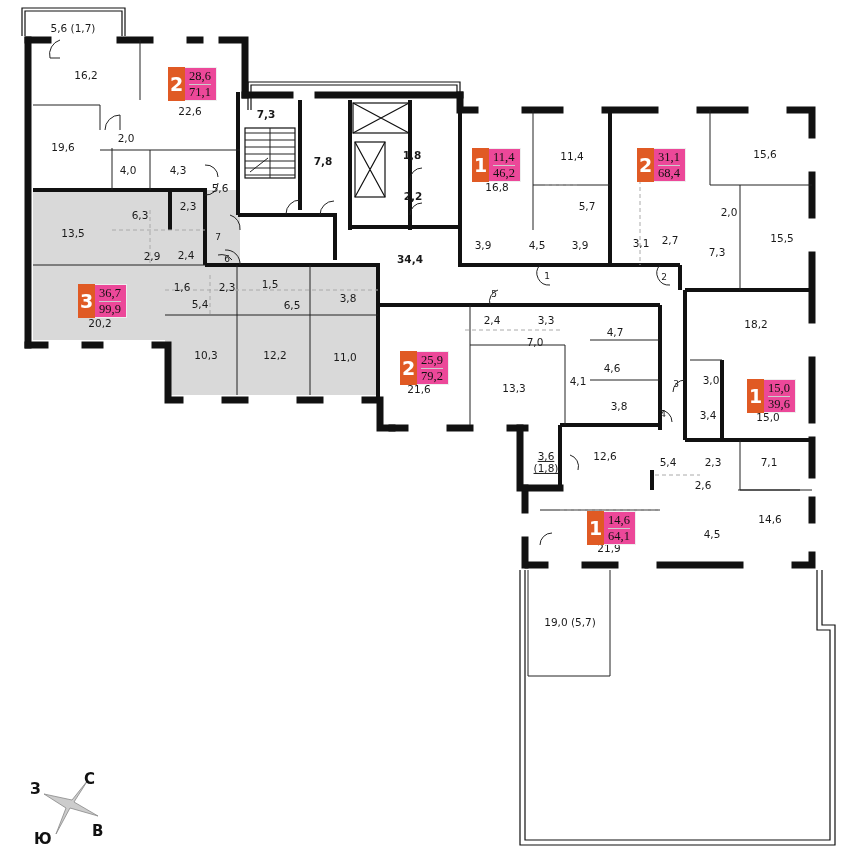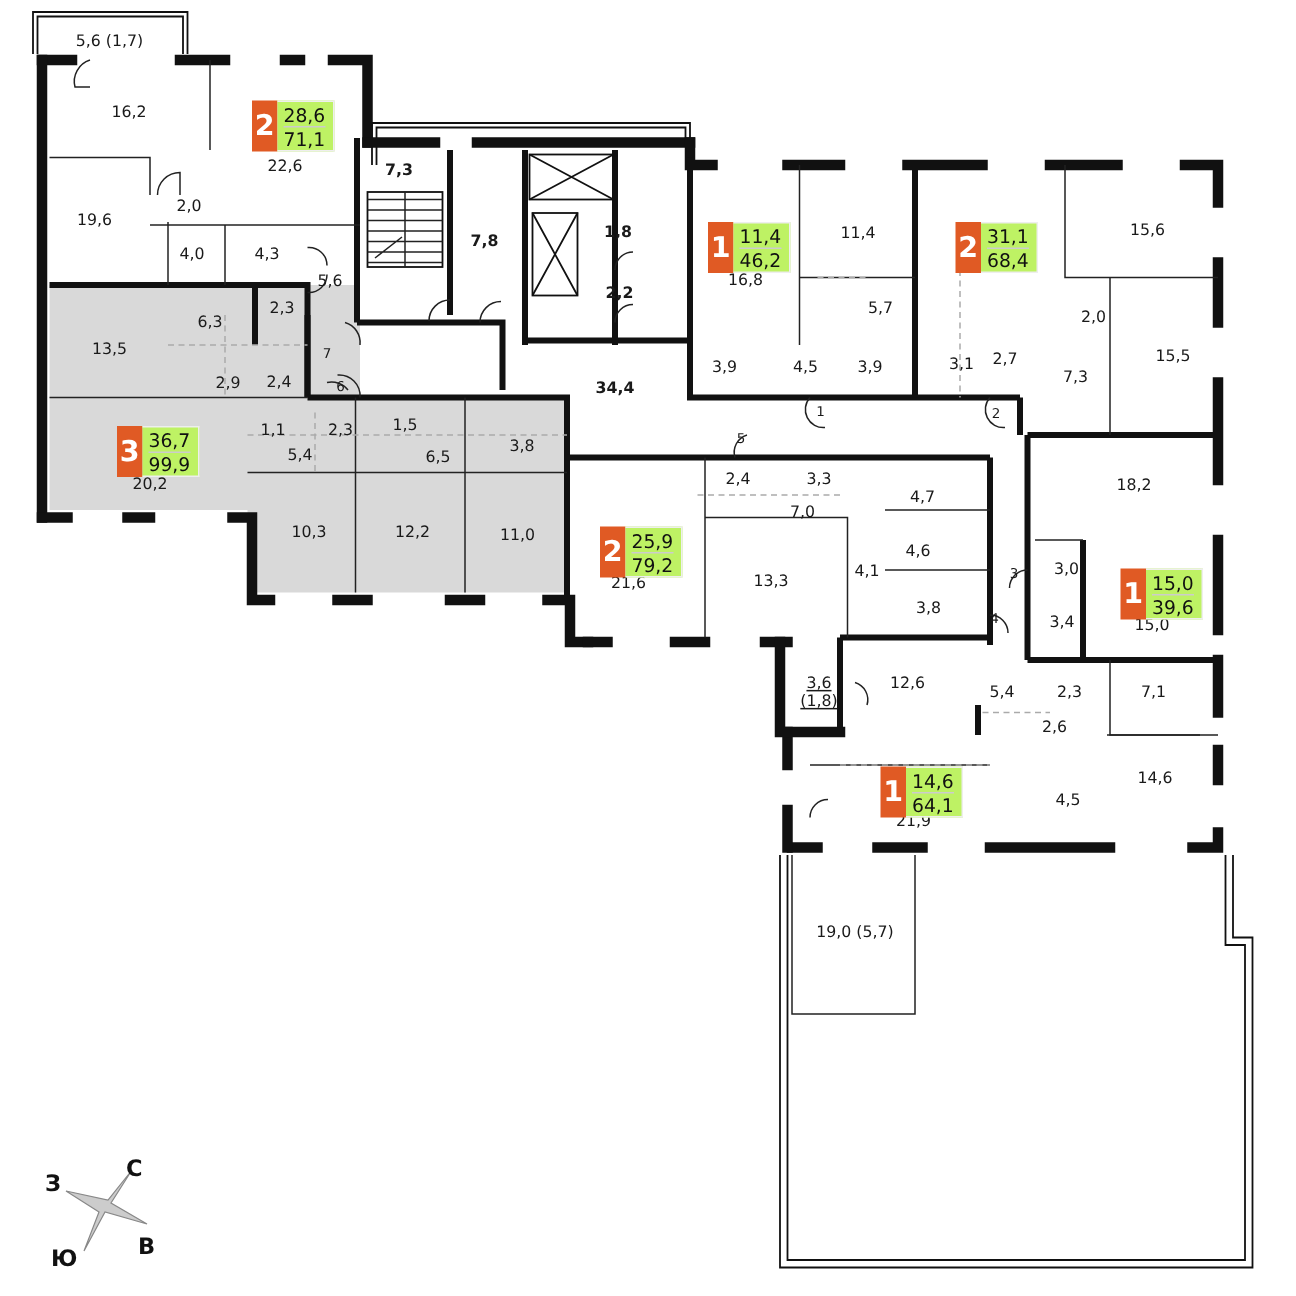--- a/index.html
+++ b/index.html
@@ -10,21 +10,21 @@
   .med{stroke:#111111;stroke-width:4;fill:none;}
   .heavy{stroke:#111111;stroke-width:7;fill:none;stroke-linecap:square;}
   .dash{stroke:#aaaaaa;stroke-width:1;stroke-dasharray:4 3;fill:none;}
   .grey{fill:#d9d9d9;}
   .door{stroke:#222;stroke-width:1;fill:none;}
   .lbl{position:absolute;font-size:10.5px;color:#1a1a1a;white-space:nowrap;transform:translate(-50%,-50%);line-height:1;}
   .lbl.bold{font-weight:bold;}
   .lbl.two{text-align:center;line-height:1.15;text-decoration:underline;}
   .badge{position:absolute;display:flex;height:34px;}
   .badge .num{width:17px;height:34px;color:#fff;font-weight:bold;font-size:19px;display:flex;align-items:center;justify-content:center;}
-  .badge .vals{background:#bef264;display:flex;flex-direction:column;justify-content:center;padding:0 5px 0 4px;border:1px solid #eee;border-left:none;}
+  .badge .vals{background:#ec4899;display:flex;flex-direction:column;justify-content:center;padding:0 5px 0 4px;border:1px solid #eee;border-left:none;font-family:Liberation Serif, serif;}
   .badge .vals span{font-size:12.5px;line-height:15px;color:#111;}
   .badge .vals span.top{border-bottom:1px solid #ccc;}
   .compass{position:absolute;left:28px;top:768px;width:90px;height:80px;}
   .compass .d{position:absolute;font-weight:bold;font-size:15px;color:#111;}
 </style>
 </head>
 <body>
 
 <svg id="plan" viewBox="0 0 864 864" xmlns="http://www.w3.org/2000/svg">
 
@@ -186,21 +186,21 @@
 <div class="lbl" style="left:126px;top:138px">2,0</div>
 <div class="lbl" style="left:128px;top:170px">4,0</div>
 <div class="lbl" style="left:178px;top:170px">4,3</div>
 <div class="lbl" style="left:220px;top:188px">5,6</div>
 <div class="lbl" style="left:188px;top:206px">2,3</div>
 
 <div class="lbl" style="left:73px;top:233px">13,5</div>
 <div class="lbl" style="left:140px;top:215px">6,3</div>
 <div class="lbl" style="left:152px;top:256px">2,9</div>
 <div class="lbl" style="left:186px;top:255px">2,4</div>
-<div class="lbl" style="left:182px;top:287px">1,1</div>
+<div class="lbl" style="left:182px;top:287px">1,6</div>
 <div class="lbl" style="left:227px;top:287px">2,3</div>
 <div class="lbl" style="left:200px;top:304px">5,4</div>
 <div class="lbl" style="left:100px;top:323px">20,2</div>
 <div class="lbl" style="left:270px;top:284px">1,5</div>
 <div class="lbl" style="left:292px;top:305px">6,5</div>
 <div class="lbl" style="left:348px;top:298px">3,8</div>
 <div class="lbl" style="left:206px;top:355px">10,3</div>
 <div class="lbl" style="left:275px;top:355px">12,2</div>
 <div class="lbl" style="left:345px;top:357px">11,0</div>
 

